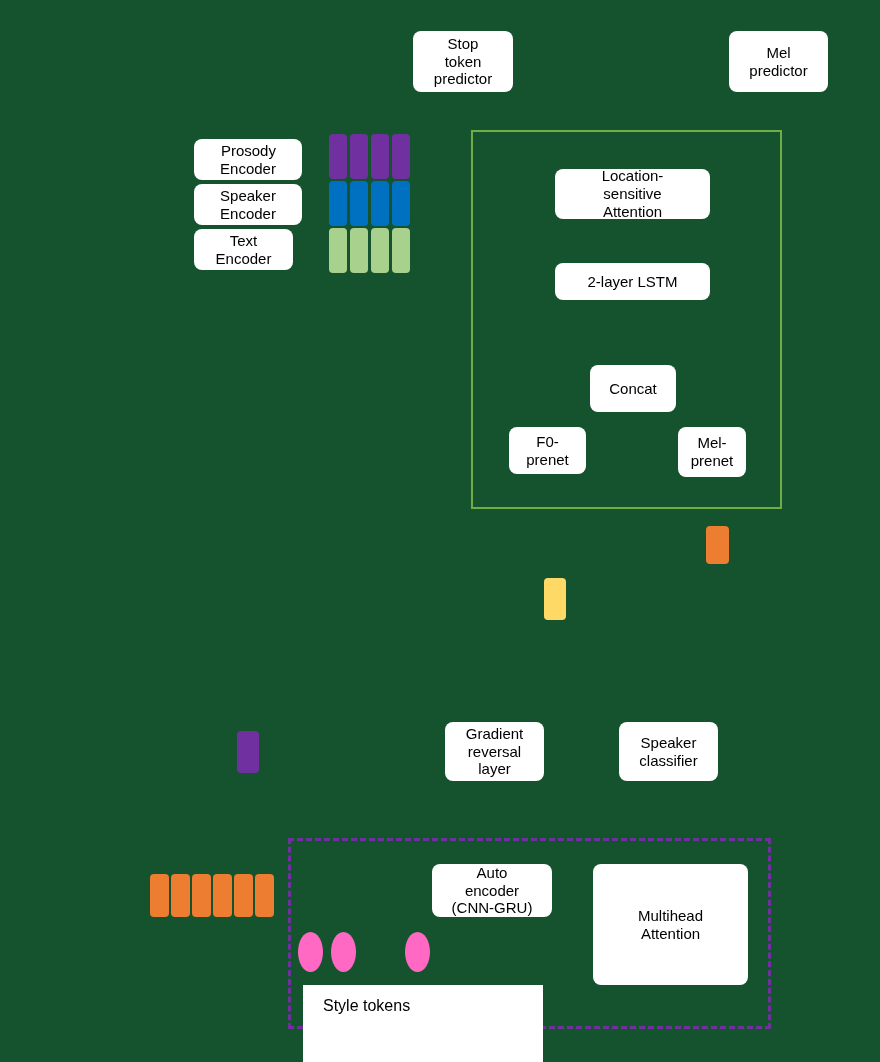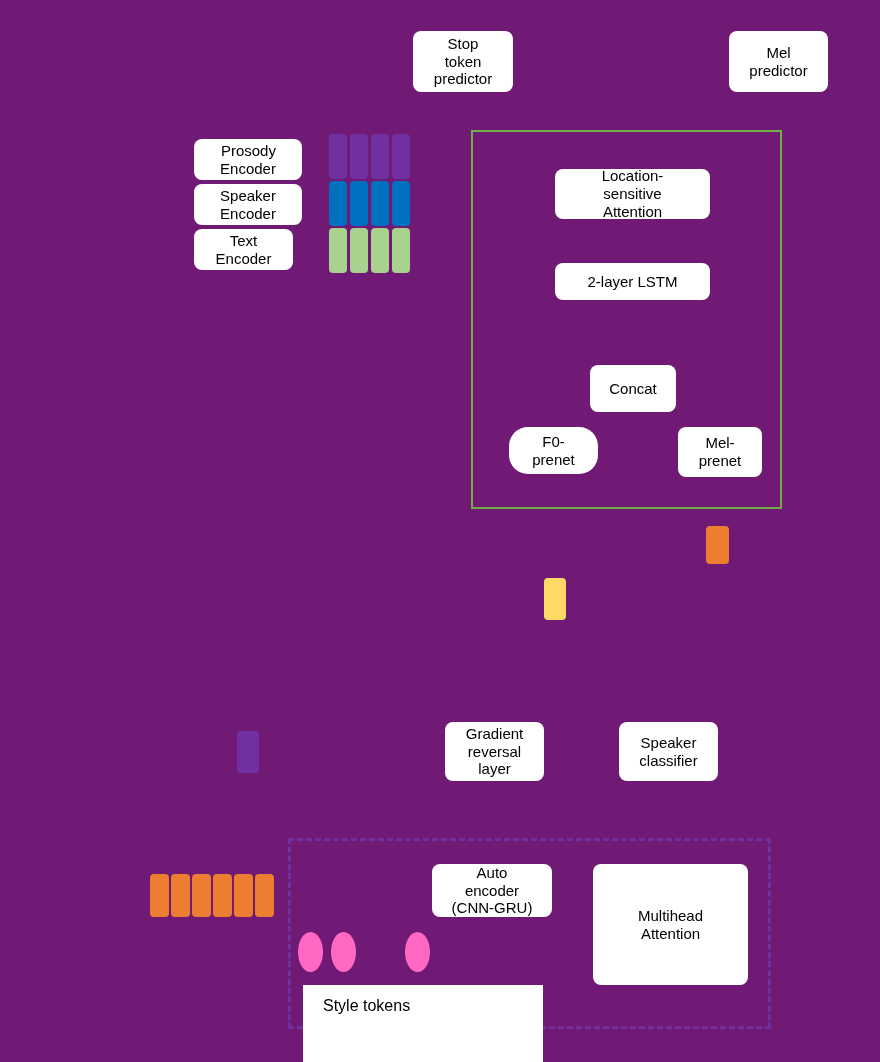--- a/index.html
+++ b/index.html
@@ -5,21 +5,21 @@
 <style>
   html, body {
     margin: 0;
     padding: 0;
     background: #000000;
   }
   #canvas {
     position: relative;
     width: 880px;
     height: 1062px;
-    background: #701a75;
+    background: #14532d;
     font-family: "Liberation Sans", sans-serif;
     overflow: hidden;
   }
   .node {
     position: absolute;
     background: #ffffff;
     color: #000000;
     border-radius: 8px;
     display: flex;
     align-items: center;
@@ -104,24 +104,24 @@
   <div class="group-solid" style="left:471px; top:130px; width:311px; height:379px;"></div>
 
   <div class="node" style="left:555px; top:169px; width:155px; height:50px;">Location-
 sensitive
 Attention</div>
 
   <div class="node" style="left:555px; top:263px; width:155px; height:37px;">2-layer LSTM</div>
 
   <div class="node" style="left:590px; top:341px; width:86px; height:47px;margin-top:24px;">Concat</div>
 
-  <div class="node" style="left:509px; top:427px; width:89px; height:47px;border-radius:19px;">F0-
+  <div class="node" style="left:509px; top:427px; width:77px; height:47px;">F0-
 prenet</div>
 
-  <div class="node" style="left:678px; top:427px; width:84px; height:50px;">Mel-
+  <div class="node" style="left:678px; top:427px; width:68px; height:50px;">Mel-
 prenet</div>
 
   <div class="block" style="left:706px; top:526px; width:23px; height:38px; background:#ED7D31;"></div>
 
   <div class="block" style="left:544px; top:578px; width:22px; height:42px; background:#FFD966;"></div>
 
   <div class="block" style="left:237px; top:731px; width:22px; height:42px; background:#7030A0;"></div>
 
   <div class="node" style="left:445px; top:722px; width:99px; height:59px;">Gradient
 reversal

